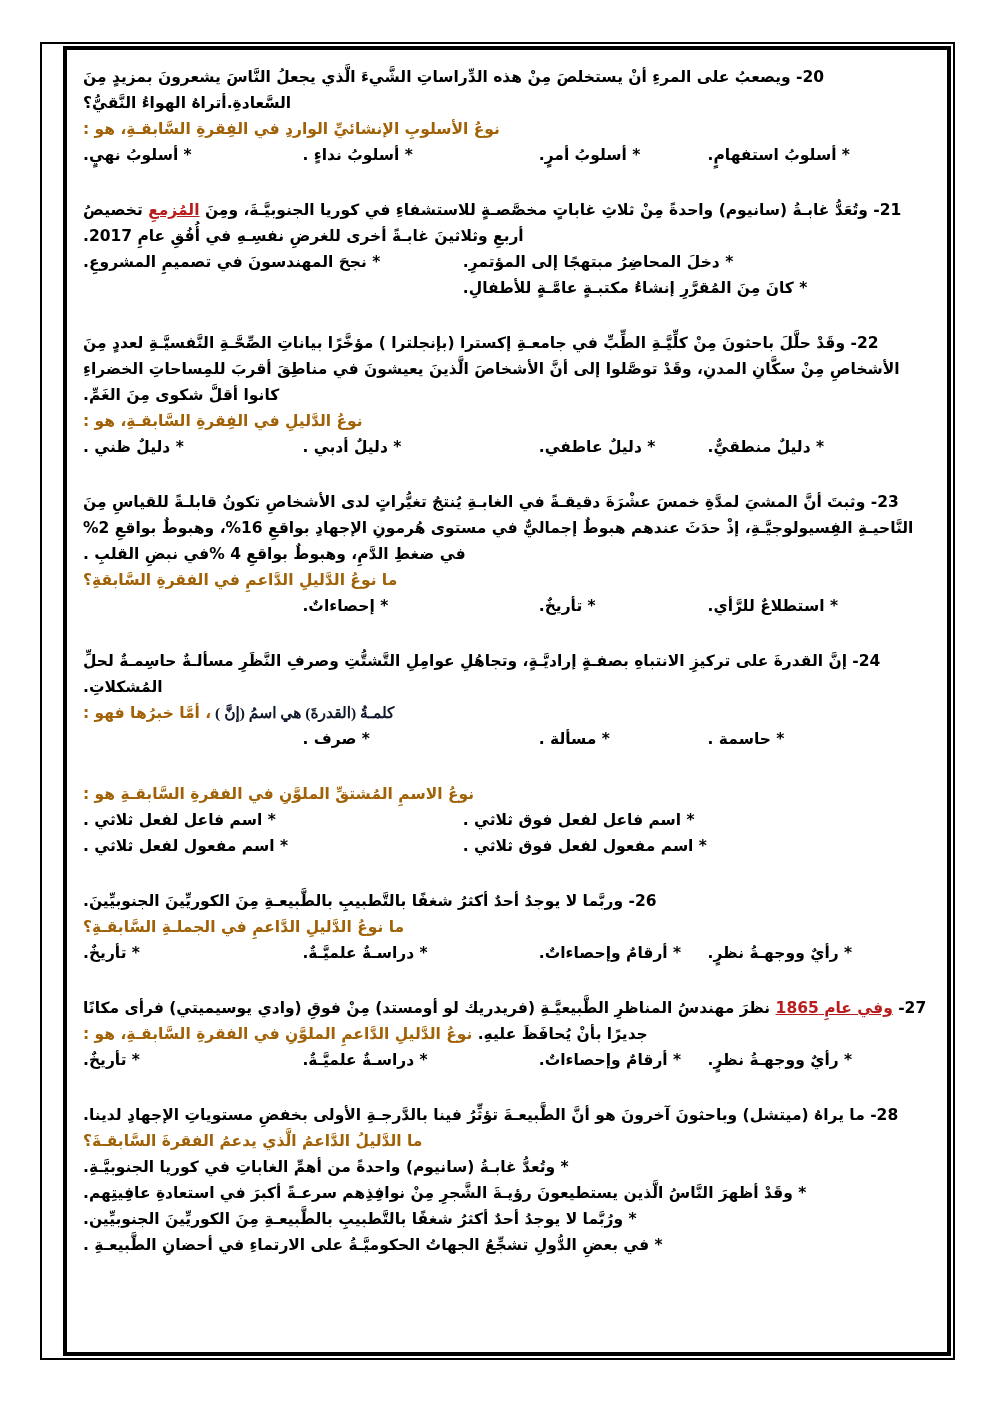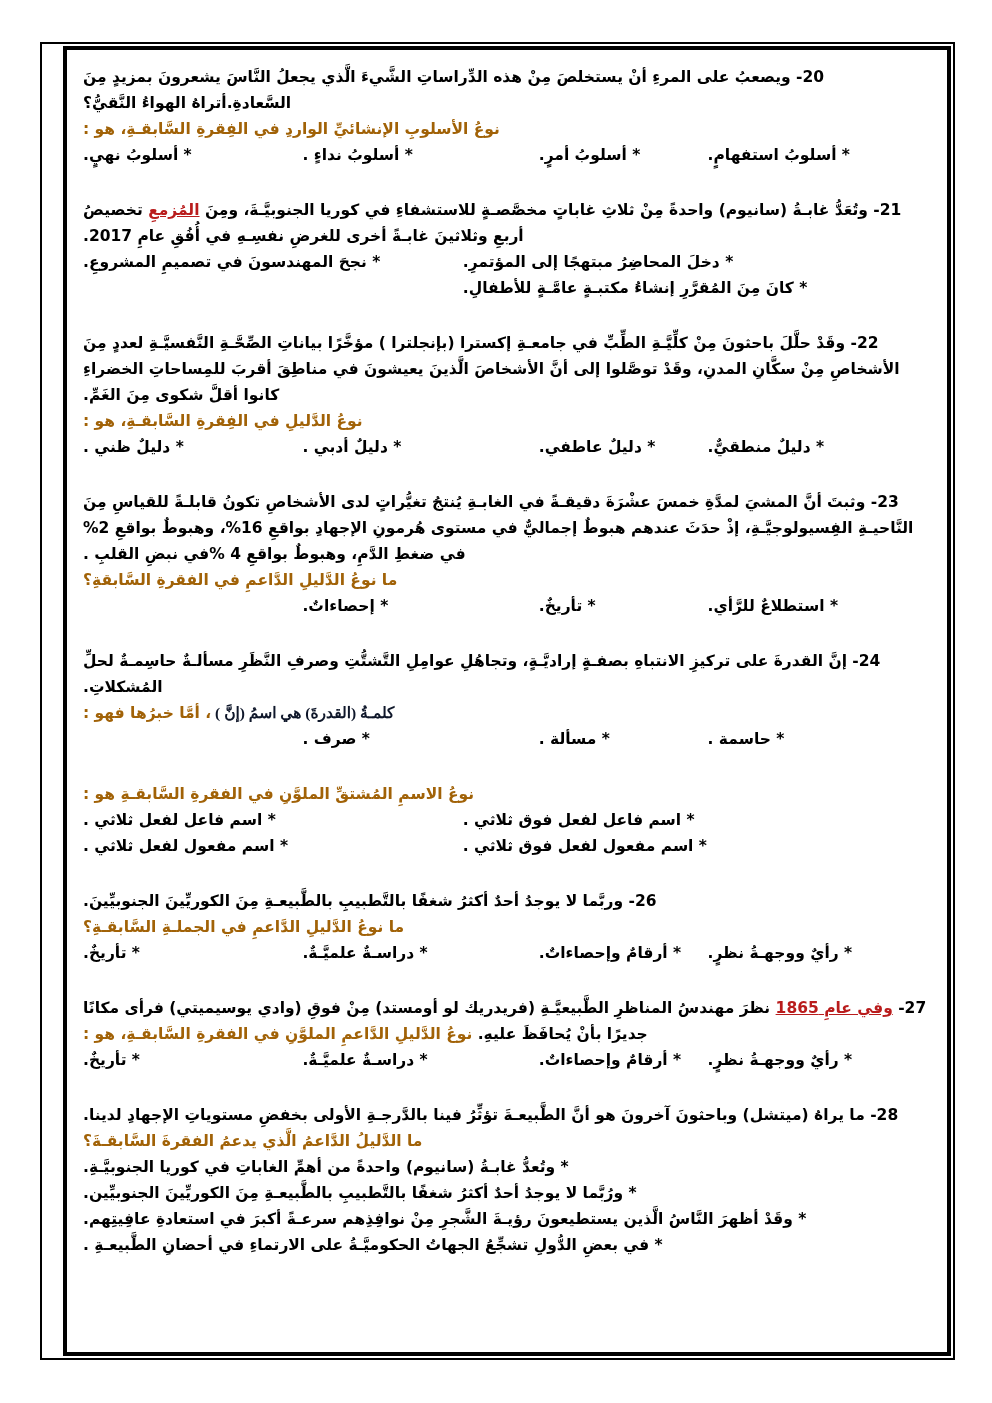--- a/index.html
+++ b/index.html
@@ -114,20 +114,20 @@
         <span>* دراسـةٌ علميَّـةٌ.</span>
         <span>* تأريخٌ.</span>
       </div>
     </section>
 
     <section class="q">
       <p><span>28- ما يراهُ (ميتشل) وباحثونَ آخرونَ هو أنَّ الطَّبيعـةَ تؤثِّرُ فينا بالدَّرجـةِ الأولى بخفضِ مستوياتِ الإجهادِ لدينا.</span></p>
       <p><span class="red">ما الدَّليلُ الدَّاعمُ الَّذي يدعمُ الفقرةَ السَّابقـةَ؟</span></p>
       <div class="opts-stack">
         <span>* وتُعدُّ غابـةُ (سانيوم) واحدةً من أهمِّ الغاباتِ في كوريا الجنوبيَّـةِ.</span>
+        <span>* وقَدْ أظهرَ النَّاسُ الَّذين يستطيعونَ رؤيـةَ الشَّجرِ مِنْ نوافِذِهم سرعـةً أكبرَ في استعادةِ عافِيتِهم.</span>
         <span>* ورُبَّما لا يوجدُ أحدٌ أكثرُ شغفًا بالتَّطبيبِ بالطَّبيعـةِ مِنَ الكوريِّينَ الجنوبيِّين.</span>
-        <span>* وقَدْ أظهرَ النَّاسُ الَّذين يستطيعونَ رؤيـةَ الشَّجرِ مِنْ نوافِذِهم سرعـةً أكبرَ في استعادةِ عافِيتِهم.</span>
         <span>* في بعضِ الدُّولِ تشجِّعُ الجهاتُ الحكوميَّـةُ على الارتماءِ في أحضانِ الطَّبيعـةِ .</span>
       </div>
     </section>
 
   </div>
 </div>
 
 </body></html>

